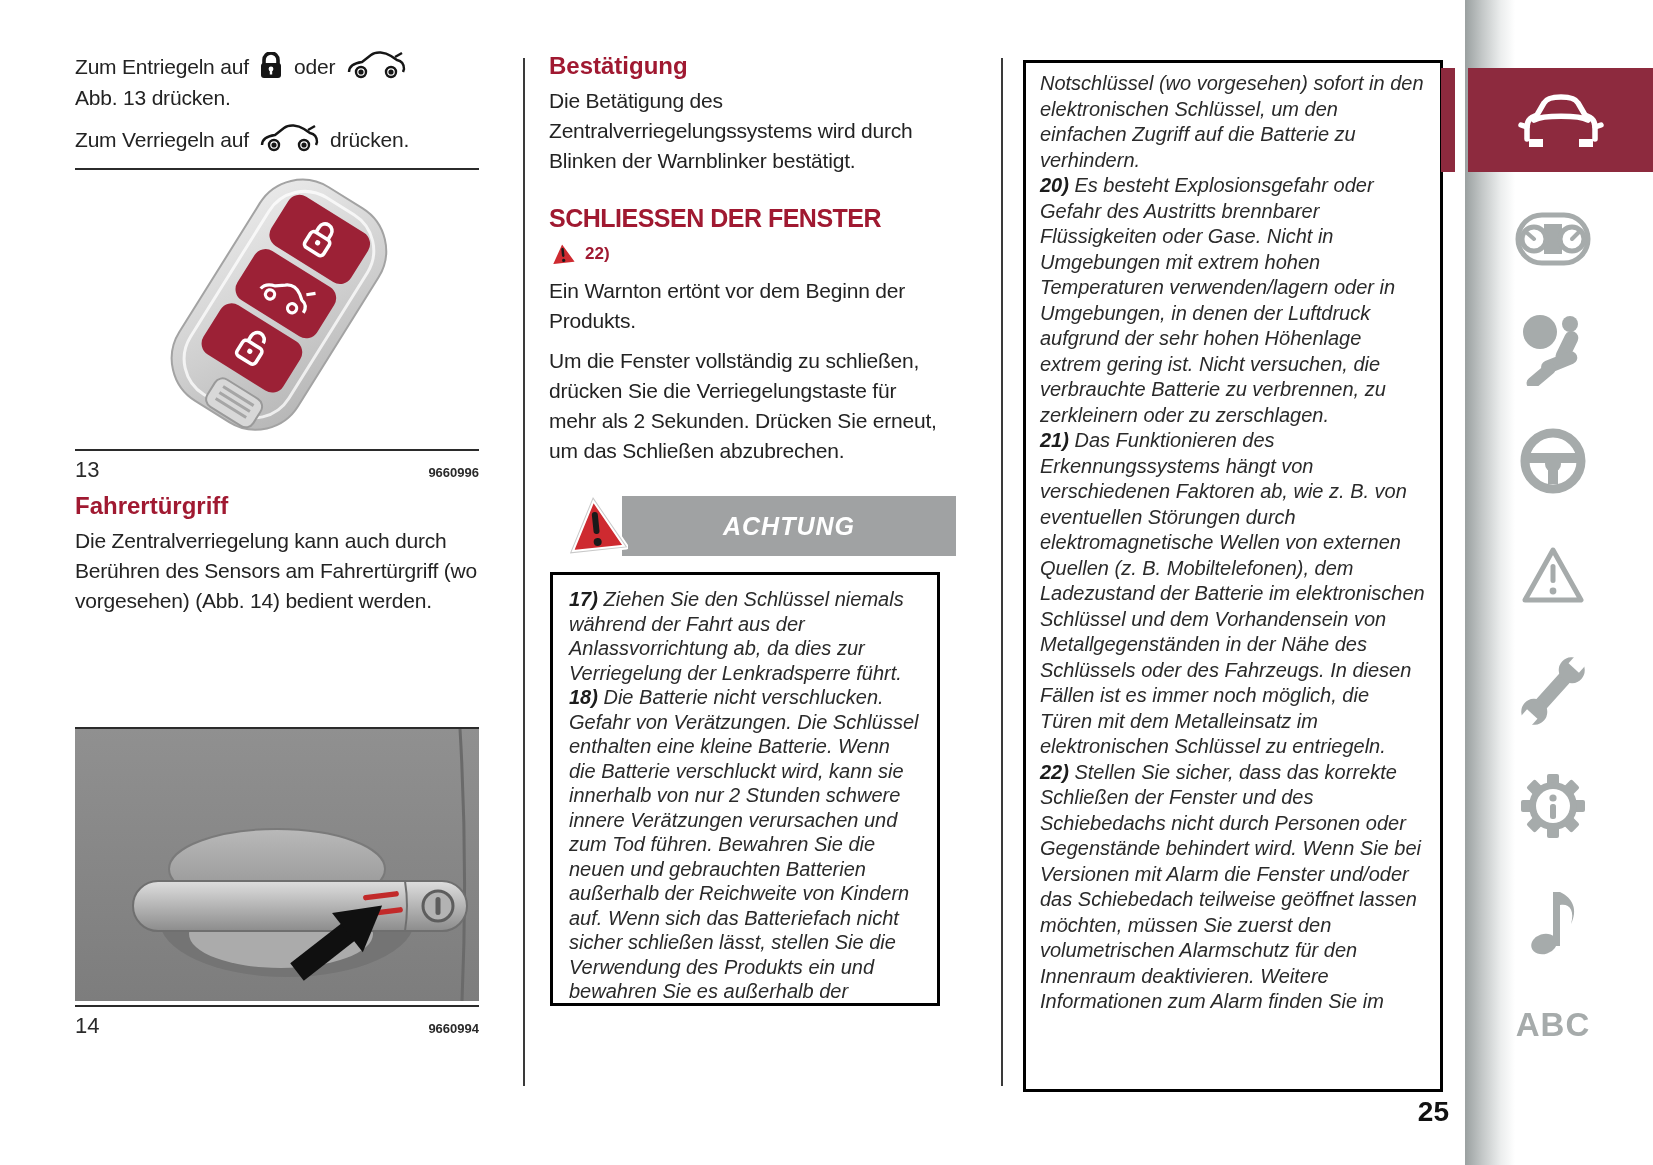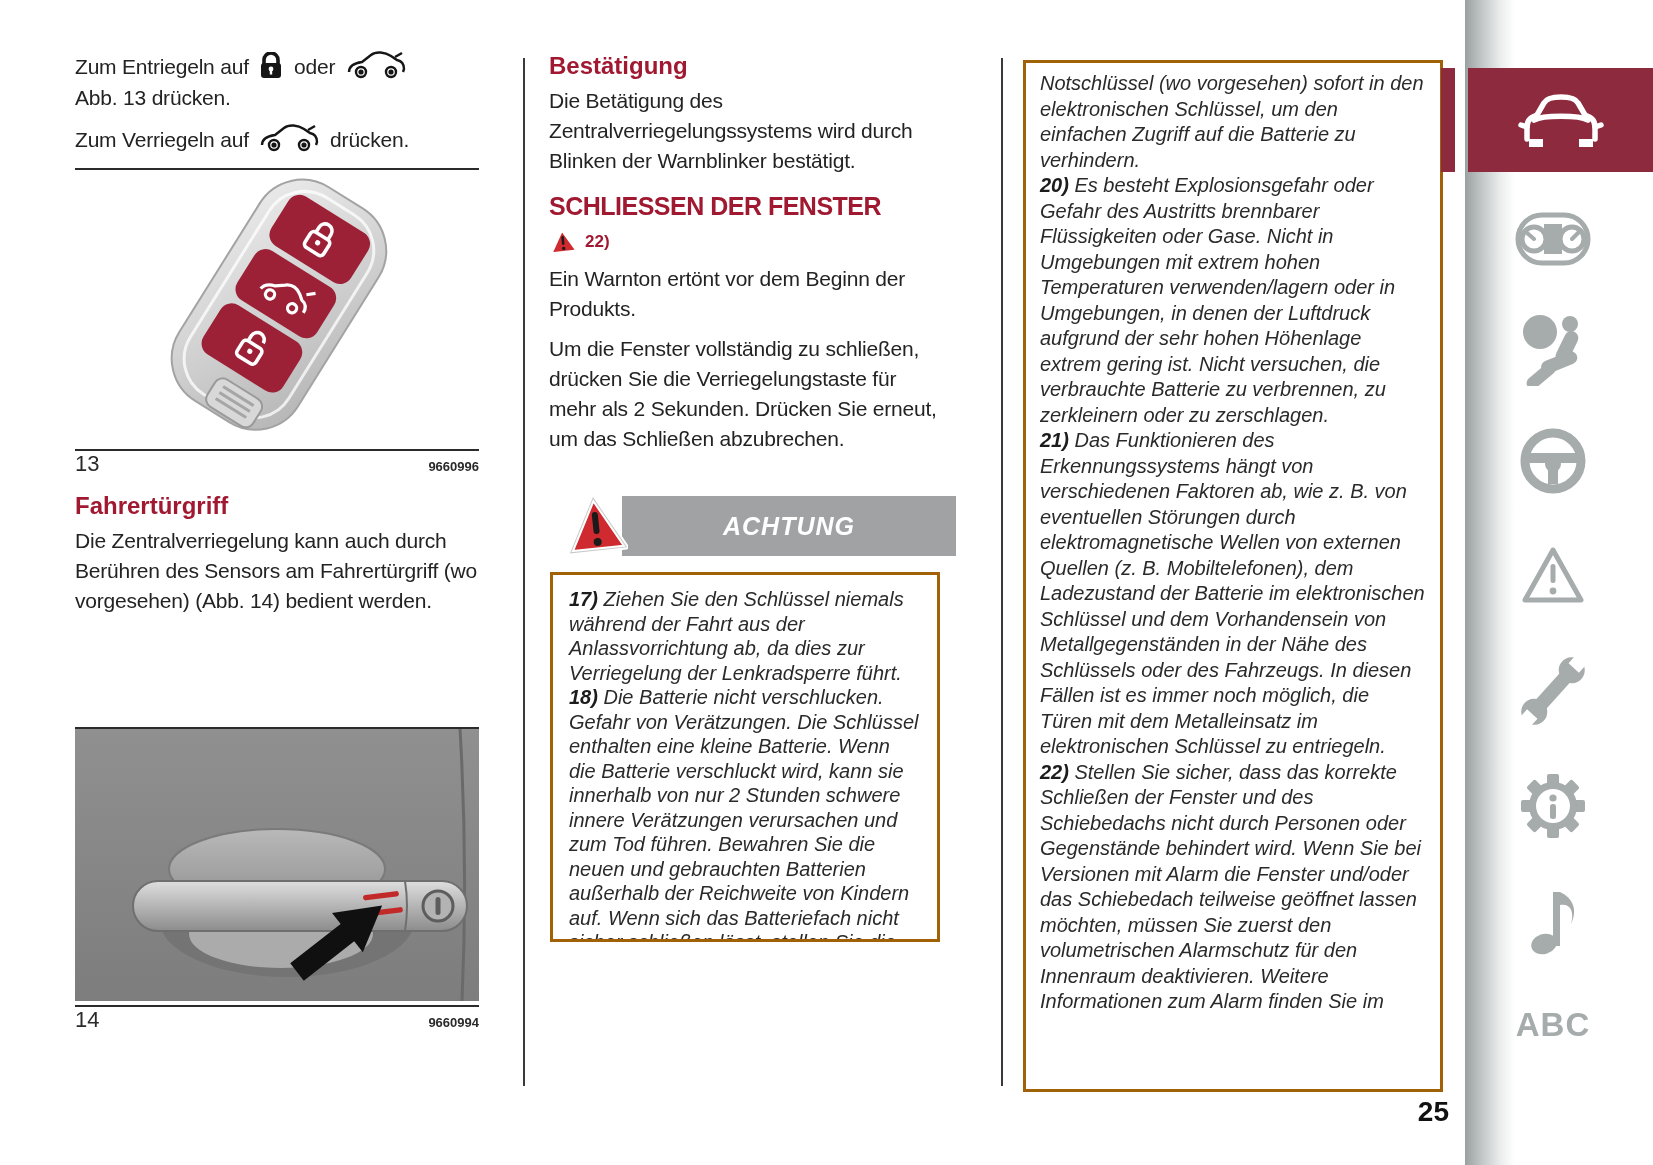--- a/index.html
+++ b/index.html
@@ -2,28 +2,28 @@
 <html><head>
 <meta charset="utf-8">
 <style>
   html,body{margin:0;padding:0;background:#ffffff;}
   body{width:1653px;height:1165px;position:relative;font-family:"Liberation Sans",sans-serif;color:#222;overflow:hidden;}
   .abs{position:absolute;}
   
   .body-p{font-size:21px;line-height:31px;color:#232323;margin:0 0 10px 0;letter-spacing:-0.2px;}
   .subhead{font-size:24px;font-weight:bold;color:#a01931;margin:0 0 6px 0;}
   .sechead{font-size:25px;font-weight:bold;color:#a01931;margin:0 0 8px 0;letter-spacing:-0.5px;}
-  .figcap{display:flex;justify-content:space-between;align-items:baseline;}
+  .figcap{display:flex;justify-content:space-between;align-items:baseline;margin-top:6px;}
   .fignum{font-size:22px;color:#2a2a2a;}
   .figcode{font-size:13px;font-weight:bold;color:#2a2a2a;}
   .figframe{border-top:2px solid #2b2b2b;border-bottom:2px solid #2b2b2b;background:#fff;overflow:hidden;}
   .vdivider{width:2px;background:#3a3a3a;}
   .warn-bar{position:absolute;left:58px;top:2px;right:0;height:60px;background:#a0a2a3;display:flex;align-items:center;justify-content:center;}
   .warn-bar span{color:#fff;font-weight:bold;font-style:italic;font-size:25px;letter-spacing:1px;}
-  .redbox{border:3px solid #a16207;background:#fff;overflow:hidden;box-sizing:border-box;}
+  .redbox{border:3px solid #000000;background:#fff;overflow:hidden;box-sizing:border-box;}
   .witem{font-style:italic;font-size:20px;color:#2a2a2a;margin:0;}
   .mid-box .witem{line-height:24.5px;}
   .right-box .witem{line-height:25.5px;}
   .witem b{font-style:italic;color:#1c1c1c;}
   .noteline{display:flex;align-items:center;gap:8px;margin:2px 0 10px 0;}
   .noteref{font-size:17px;font-weight:bold;color:#a01931;}
   .inline-ic{vertical-align:-6px;margin:0 5px;}
   
   .edge-grad{left:1465px;top:0;width:50px;height:1165px;background:linear-gradient(90deg,#9aa0a0 0%,#c4c8c8 35%,#eceeee 72%,#ffffff 100%);}
   .tab-stripe{left:1441px;top:68px;width:14px;height:104px;background:#8d2a3e;z-index:3;}
@@ -165,21 +165,21 @@
     <span class="figcode">9660994</span>
   </div>
 </div>
 
 <div class="abs vdivider" style="left:523px;top:58px;height:1028px;"></div>
 <div class="abs vdivider" style="left:1001px;top:58px;height:1028px;"></div>
 
 <div class="abs" style="left:549px;top:52px;width:392px;">
   <h3 class="subhead">Bestätigung</h3>
   <p class="body-p" style="line-height:30px;">Die Betätigung des Zentralverriegelungssystems wird durch Blinken der Warnblinker bestätigt.</p>
-  <h2 class="sechead" style="margin-top:16px;">SCHLIESSEN DER FENSTER</h2>
+  <h2 class="sechead" style="margin-top:28px;">SCHLIESSEN DER FENSTER</h2>
   <div class="noteline">
     <svg width="28" height="25" viewBox="0 0 40 36">
       <g transform="rotate(-6 20 18)">
         <path d="M20,2 L38,33 L2,33 Z" fill="#ce2a30" stroke="#ffffff" stroke-width="3" stroke-linejoin="round"></path>
         <rect x="18.2" y="10" width="3.6" height="13" rx="1.8" fill="#1a1a1a"></rect>
         <circle cx="20" cy="28" r="2.4" fill="#1a1a1a"></circle>
       </g>
     </svg>
     <span class="noteref">22)</span>
   </div>
@@ -194,21 +194,21 @@
   <svg class="abs" style="left:0;top:0;" width="64" height="64" viewBox="0 0 64 64">
     <g transform="rotate(-6 32 32)">
       <path d="M32,4 L60,56 L4,56 Z" fill="#ce2a30" stroke="#ffffff" stroke-width="5" stroke-linejoin="round"></path>
       <path d="M32,4 L60,56 L4,56 Z" fill="none" stroke="#c9c9c9" stroke-width="1"></path>
       <rect x="29" y="18" width="6" height="22" rx="3" fill="#1a1a1a"></rect>
       <circle cx="32" cy="48" r="4" fill="#1a1a1a"></circle>
     </g>
   </svg>
 </div>
 
-<div class="abs redbox mid-box" style="left:550px;top:572px;width:390px;height:370px;padding:12px 16px;">
+<div class="abs redbox mid-box" style="left:550px;top:572px;width:390px;height:434px;padding:12px 16px;">
   <p class="witem"><b>17)</b> <span>Ziehen Sie den Schlüssel niemals während der Fahrt aus der Anlassvorrichtung ab, da dies zur Verriegelung der Lenkradsperre führt.</span></p>
   <p class="witem"><b>18)</b> <span>Die Batterie nicht verschlucken. Gefahr von Verätzungen. Die Schlüssel enthalten eine kleine Batterie. Wenn die Batterie verschluckt wird, kann sie innerhalb von nur 2 Stunden schwere innere Verätzungen verursachen und zum Tod führen. Bewahren Sie die neuen und gebrauchten Batterien außerhalb der Reichweite von Kindern auf. Wenn sich das Batteriefach nicht sicher schließen lässt, stellen Sie die Verwendung des Produkts ein und bewahren Sie es außerhalb der Reichweite von Kindern auf. Wenn Sie der Meinung sind, dass die Batterien verschluckt oder in irgendeinen Teil des Körpers eingeführt wurden, suchen Sie sofort einen Arzt auf. Stecken Sie den</span></p>
 </div>
 
 <div class="abs redbox right-box" style="left:1023px;top:60px;width:420px;height:1032px;padding:8px 14px;">
   <p class="witem"><span>Notschlüssel (wo vorgesehen) sofort in den elektronischen Schlüssel, um den einfachen Zugriff auf die Batterie zu verhindern.</span></p>
   <p class="witem"><b>20)</b> <span>Es besteht Explosionsgefahr oder Gefahr des Austritts brennbarer Flüssigkeiten oder Gase. Nicht in Umgebungen mit extrem hohen Temperaturen verwenden/lagern oder in Umgebungen, in denen der Luftdruck aufgrund der sehr hohen Höhenlage extrem gering ist. Nicht versuchen, die verbrauchte Batterie zu verbrennen, zu zerkleinern oder zu zerschlagen.</span></p>
   <p class="witem"><b>21)</b> <span>Das Funktionieren des Erkennungssystems hängt von verschiedenen Faktoren ab, wie z. B. von eventuellen Störungen durch elektromagnetische Wellen von externen Quellen (z. B. Mobiltelefonen), dem Ladezustand der Batterie im elektronischen Schlüssel und dem Vorhandensein von Metallgegenständen in der Nähe des Schlüssels oder des Fahrzeugs. In diesen Fällen ist es immer noch möglich, die Türen mit dem Metalleinsatz im elektronischen Schlüssel zu entriegeln.</span></p>
   <p class="witem"><b>22)</b> <span>Stellen Sie sicher, dass das korrekte Schließen der Fenster und des Schiebedachs nicht durch Personen oder Gegenstände behindert wird. Wenn Sie bei Versionen mit Alarm die Fenster und/oder das Schiebedach teilweise geöffnet lassen möchten, müssen Sie zuerst den volumetrischen Alarmschutz für den Innenraum deaktivieren. Weitere Informationen zum Alarm finden Sie im</span></p>
 </div>

